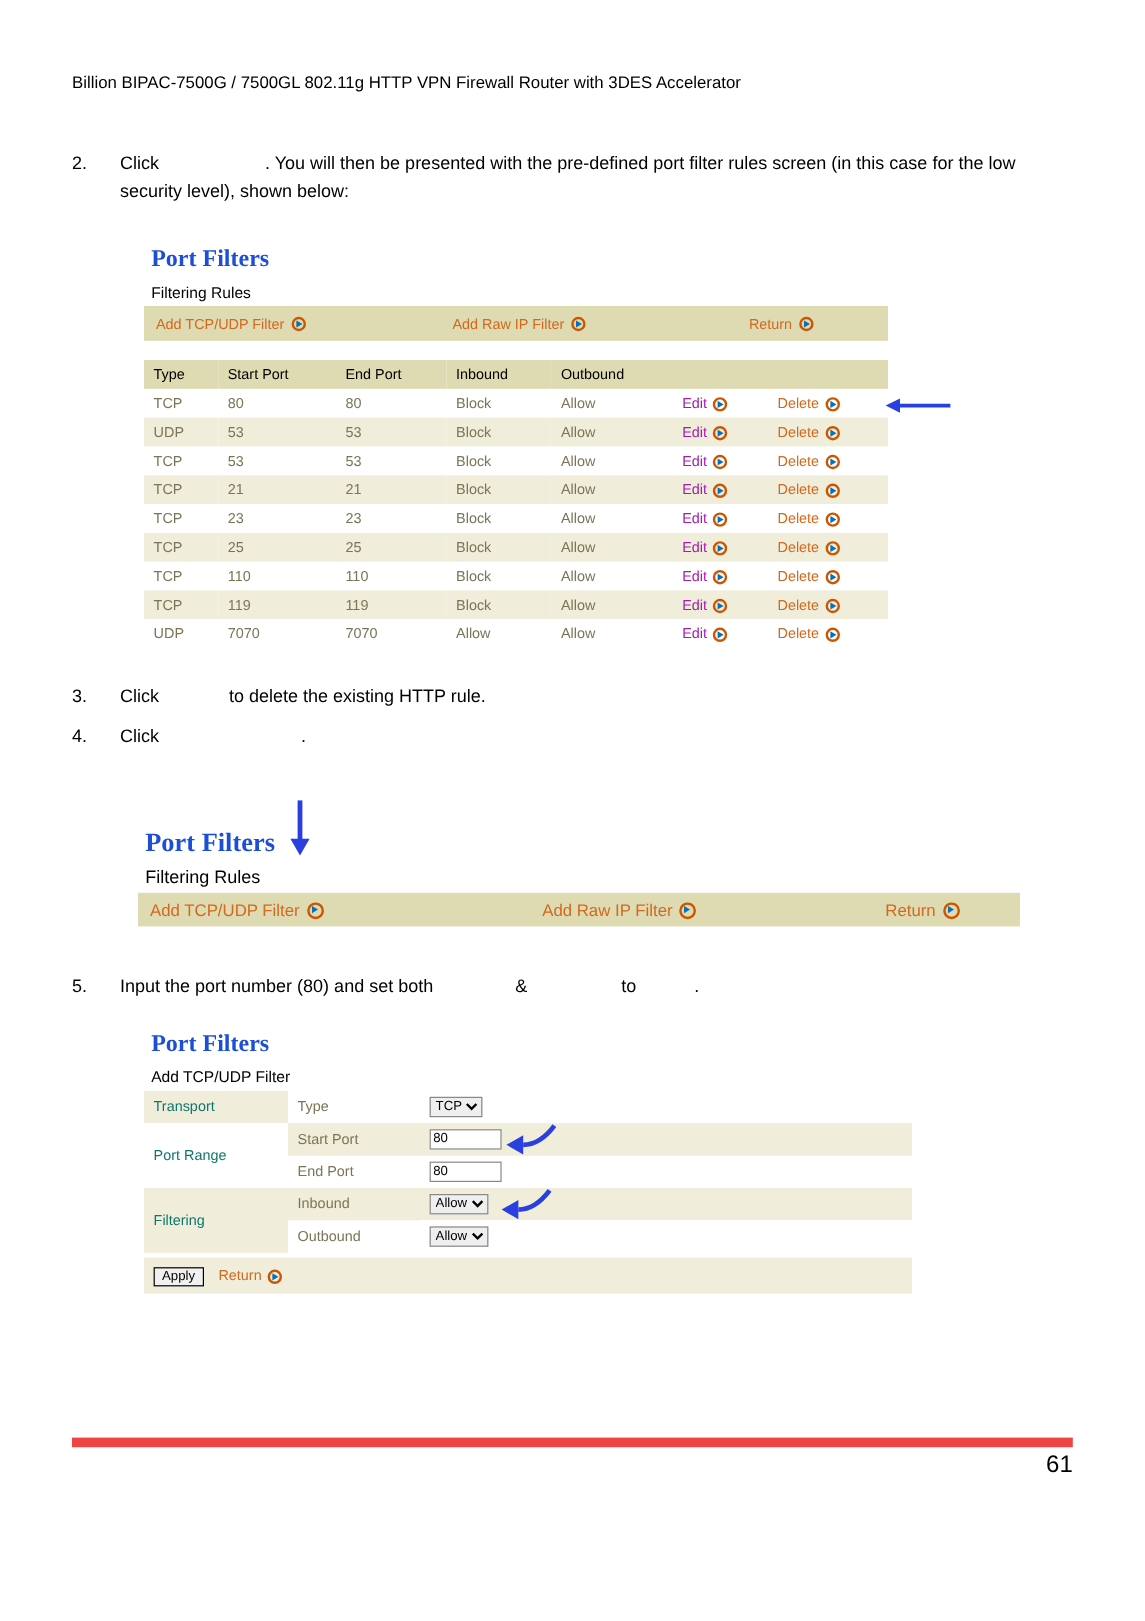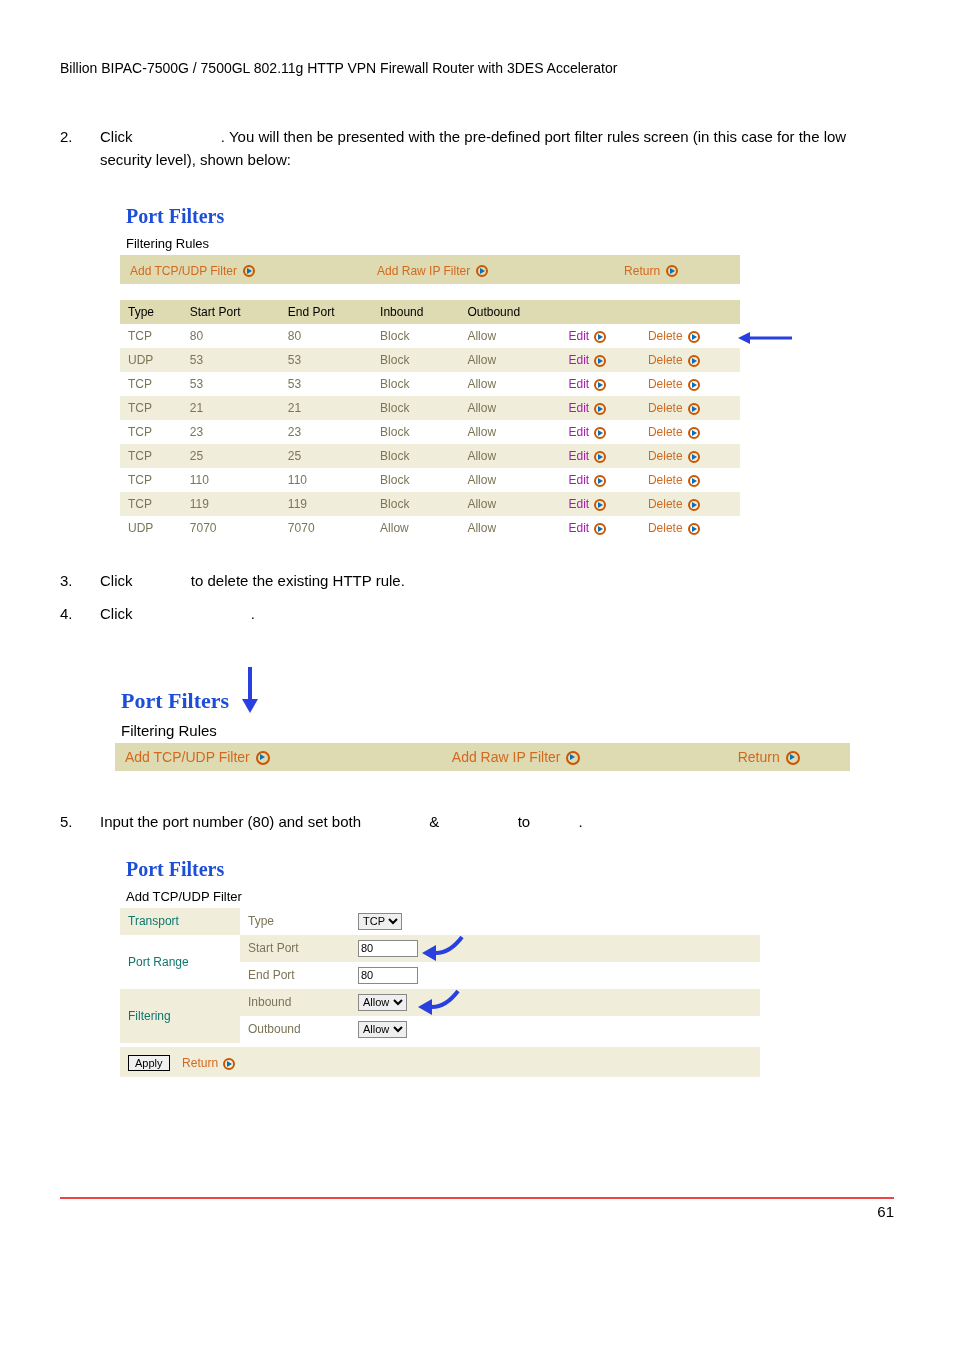--- a/index.html
+++ b/index.html
@@ -160,25 +160,25 @@
 
   
   .anno-arrow-left {
     display: inline-block;
     vertical-align: middle;
     position: relative;
   }
   .anno-arrow-left svg { display:block; }
 
   .footer {
-    border-top: 2px solid #ef4444;
+    border-top: 8px solid #ef4444;
     margin-top: 120px;
     text-align: right;
     padding-top: 4px;
-    font-size: 15px;
+    font-size: 20px;
   }
 </style>
 </head>
 <body>
 
 <div class="header-line">Billion BIPAC-7500G / 7500GL 802.11g HTTP VPN Firewall Router with 3DES Accelerator</div>
 
 <div class="step-row">
   <div class="step-num">2.</div>
   <div class="step-body">

